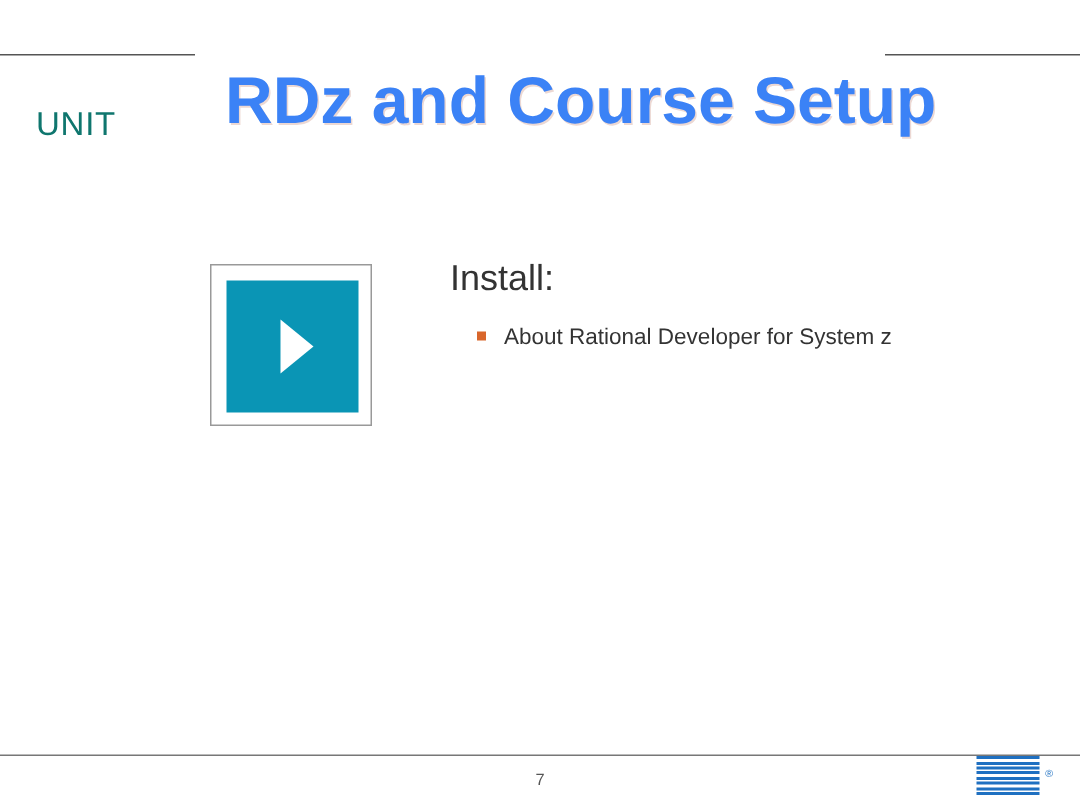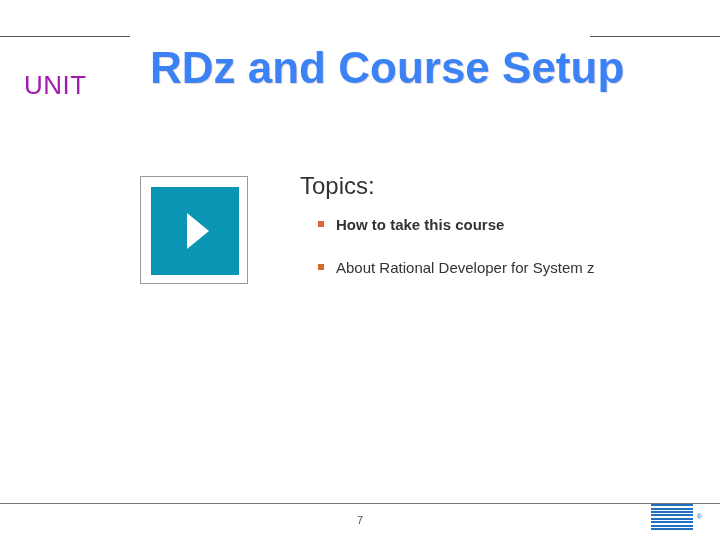--- a/index.html
+++ b/index.html
@@ -24,23 +24,23 @@
     top: 36px;
     right: 0;
     width: 130px;
     height: 1px;
     background: #555;
   }
   .unit-label {
     position: absolute;
     top: 70px;
     left: 24px;
-    font-size: 26px;
+    font-size: 22px;
     font-weight: 400;
-    color: #a21caf;
+    color: #0f766e;
     letter-spacing: 0.5px;
   }
   .unit-title {
     position: absolute;
     top: 44px;
     left: 150px;
     font-size: 44px;
     font-weight: 700;
     color: #3b82f6;
     line-height: 1.1;
@@ -155,24 +155,23 @@
 
 <div class="unit-label">UNIT</div>
 <div class="unit-title">RDz and Course Setup</div>
 
 <div class="play-box">
   <div class="play-inner">
     <div class="play-triangle"></div>
   </div>
 </div>
 
-<div class="topics-heading">Topics:</div>
+<div class="topics-heading">Install:</div>
 
 <ul class="topic-list">
-  <li class="bold">How to take this course</li>
   <li>About Rational Developer for System z</li>
 </ul>
 
 <div class="footer-rule"></div>
 <div class="page-number">7</div>
 
 <div class="logo">
   <div class="ibm-logo">
     <div class="ibm-bar"></div>
       <div class="ibm-bar"></div>

